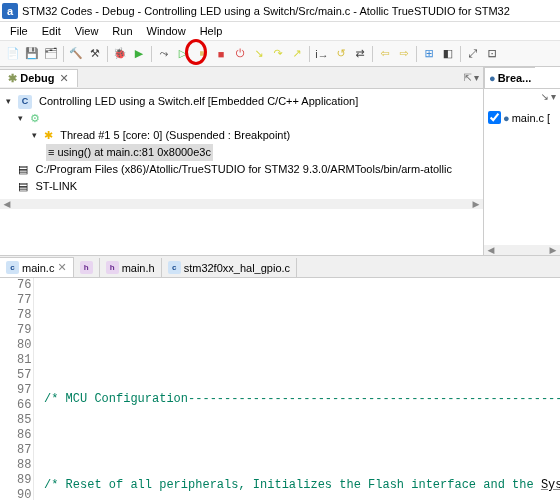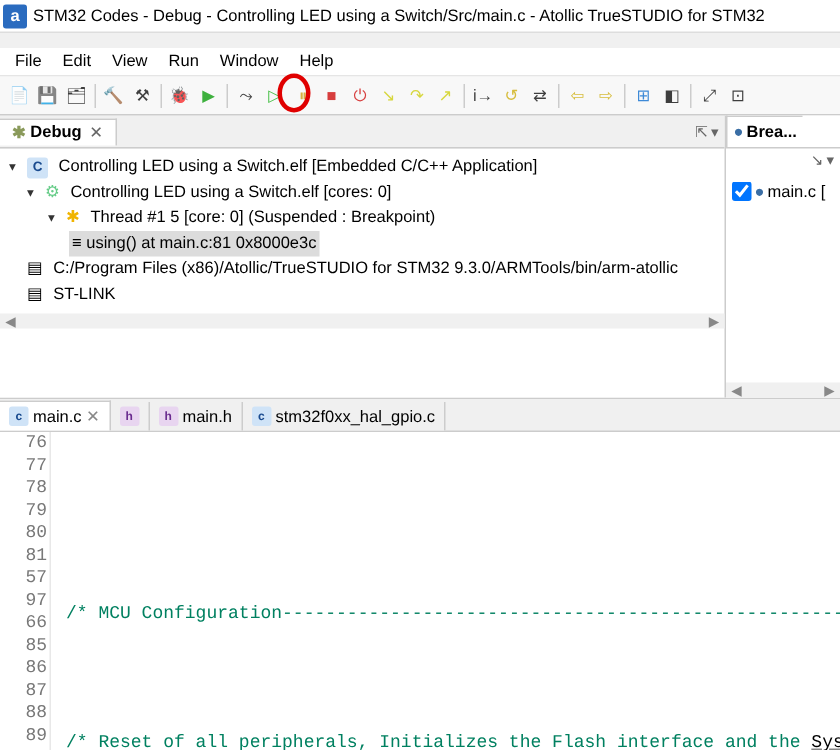--- a/index.html
+++ b/index.html
@@ -24,21 +24,20 @@
     font-weight: bold; font-size: 11px;
     display: flex; align-items: center; justify-content: center;
     border-radius: 2px; margin-right: 4px;
   }
   .title-text { font-size: 11px; color: #000; }
   .menubar {
     display: flex; gap: 2px;
     height: 19px; background: #fff;
     padding: 0 4px; align-items: center;
     border-bottom: 1px solid #e5e5e5;
-    margin-top: 10px;
   }
   .menu-item { padding: 2px 6px; font-size: 11px; cursor: default; }
   .toolbar {
     display: flex; gap: 1px; align-items: center;
     height: 26px; background: #f8f8f8;
     padding: 2px 4px; border-bottom: 1px solid #ccc;
     position: relative;
   }
   .tool-btn {
     width: 18px; height: 18px;
@@ -209,21 +208,21 @@
         <span>Debug</span>
         <span class="close">✕</span>
       </div>
       <div class="pane-toolbar">
         <span>⇱</span>
         <span>▾</span>
       </div>
     </div>
     <div class="tree">
       <div class="tree-row"><span class="twisty">▾</span><span class="c-icon c-blue">C</span>&nbsp;<span>Controlling LED using a Switch.elf [Embedded C/C++ Application]</span></div>
-      <div class="tree-row indent1"><span class="twisty">▾</span><span class="gear-ic">⚙</span>&nbsp;<span>Controlling LED using a Switch.elf [cores: 0]</span></div>
+      <div class="tree-row indent1"><span class="twisty">▾</span><span class="gear-ic">⚙</span>&nbsp;</div>
       <div class="tree-row indent2"><span class="twisty">▾</span><span class="thread-ic">✱</span>&nbsp;<span>Thread #1 5 [core: 0] (Suspended : Breakpoint)</span></div>
       <div class="tree-row indent3">
           <span class="stack-sel"><span>≡</span>&nbsp;<span>using() at main.c:81 0x8000e3c</span></span>
         </div>
       <div class="tree-row indent1"><span>▤</span>&nbsp;<span>C:/Program Files (x86)/Atollic/TrueSTUDIO for STM32 9.3.0/ARMTools/bin/arm-atollic</span></div>
       <div class="tree-row indent1"><span>▤</span>&nbsp;<span>ST-LINK</span></div>
     </div>
     <div class="scroll-arrows">
       <div class="sa">◀</div>
       <div class="sa">▶</div>

